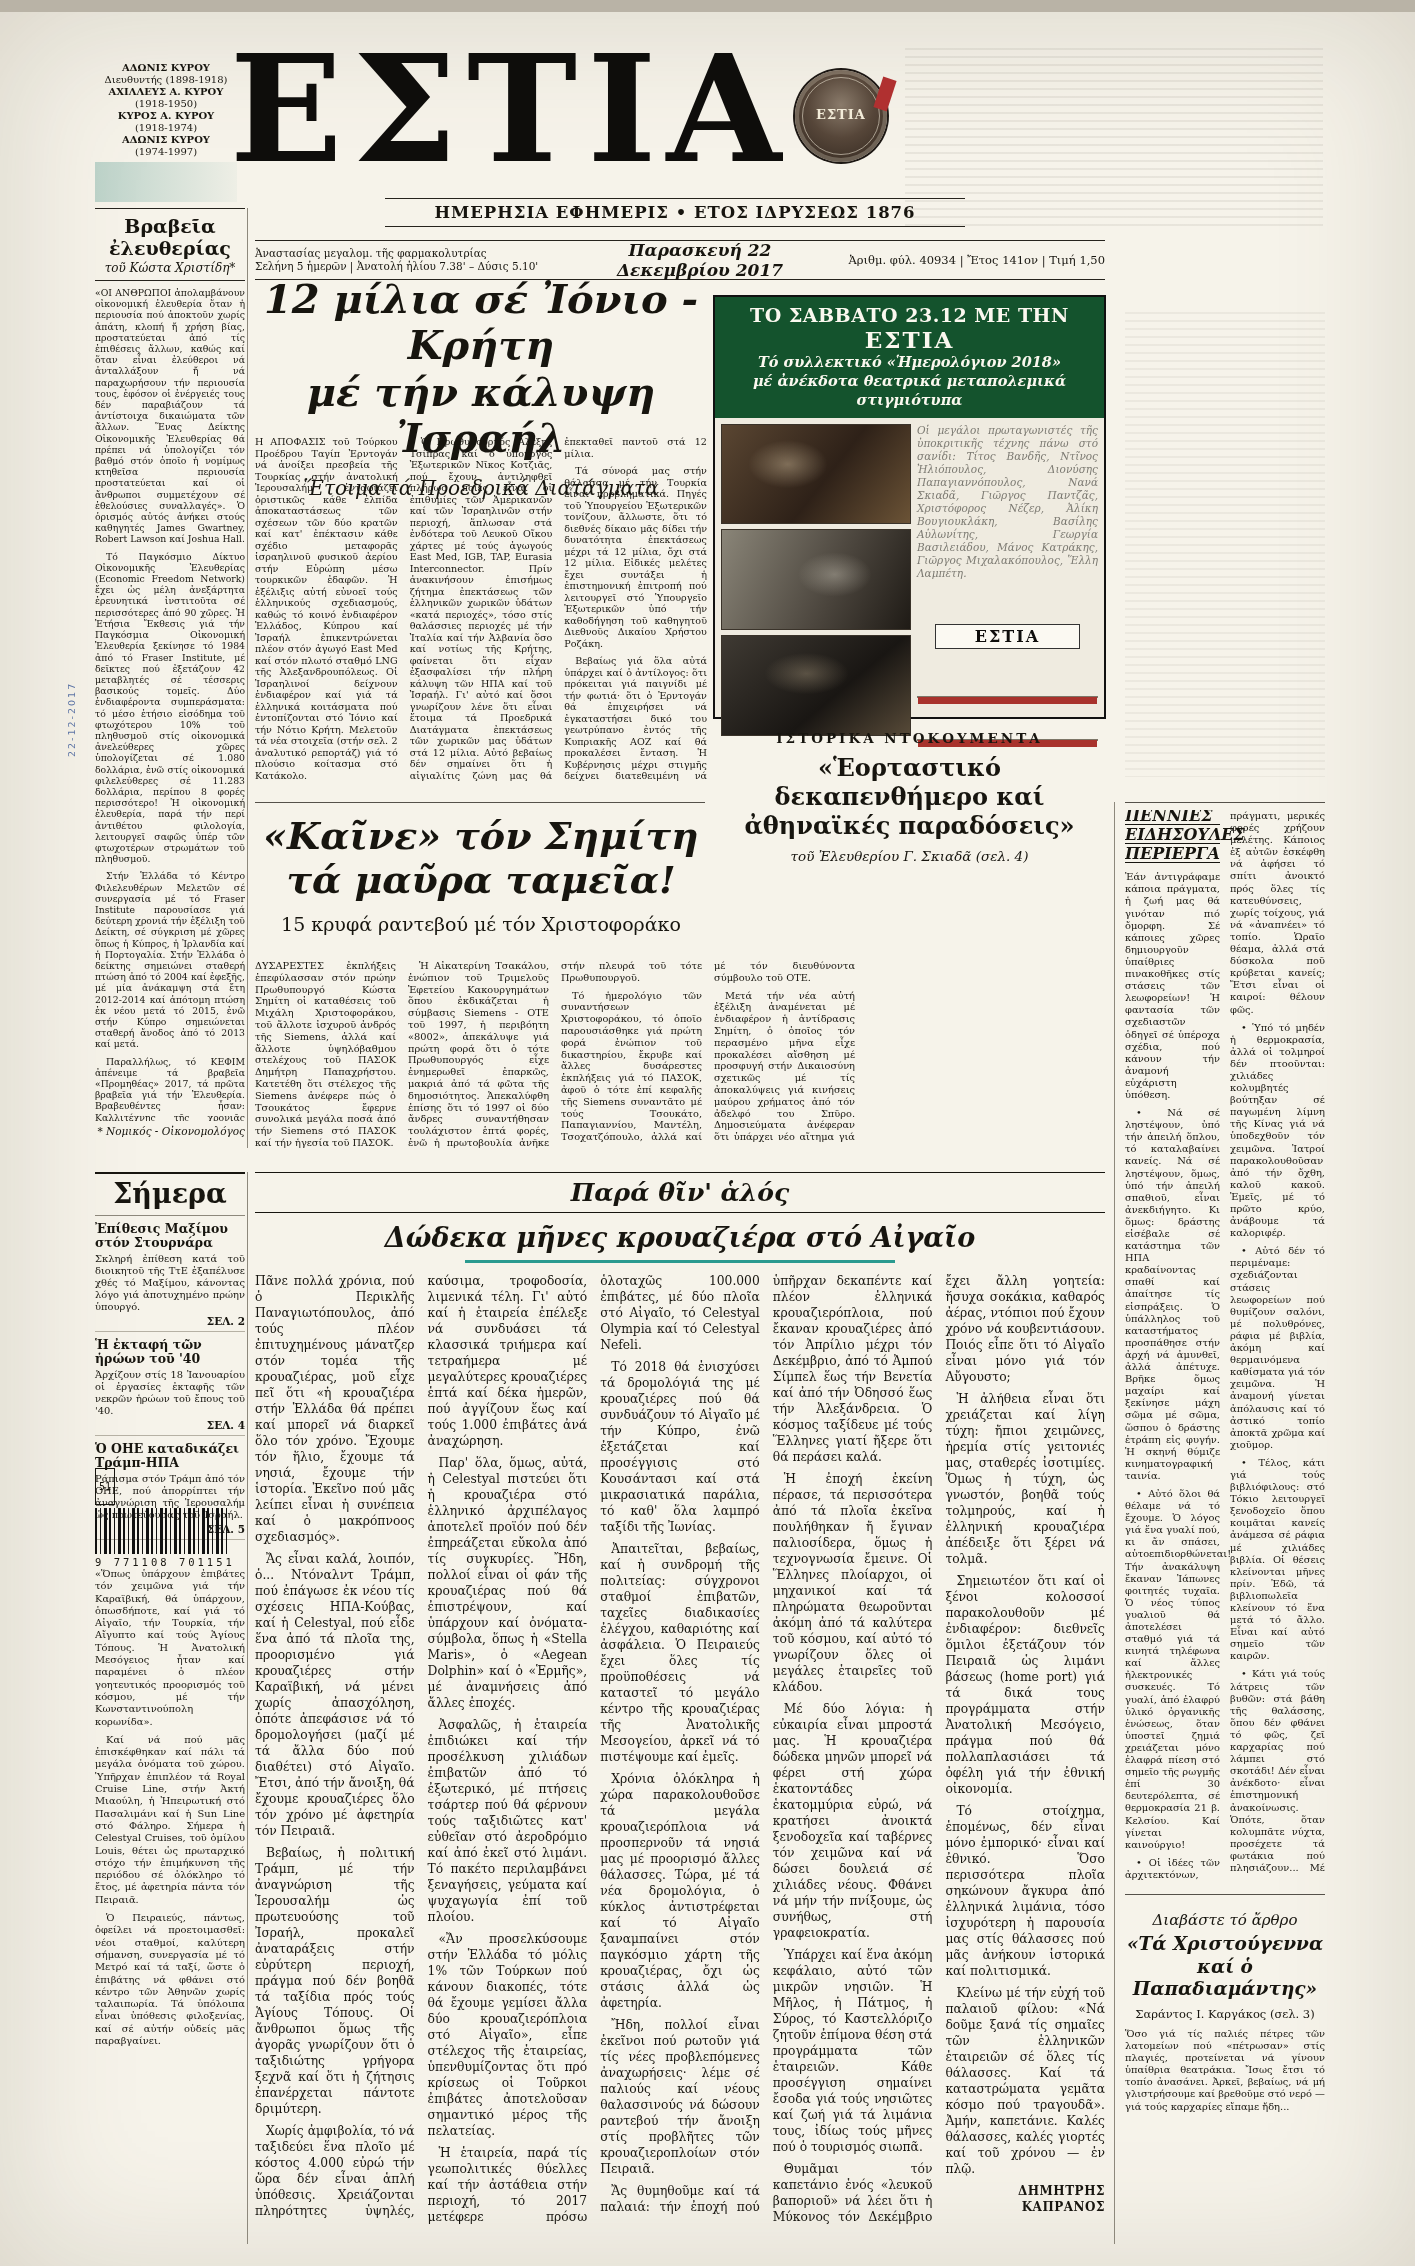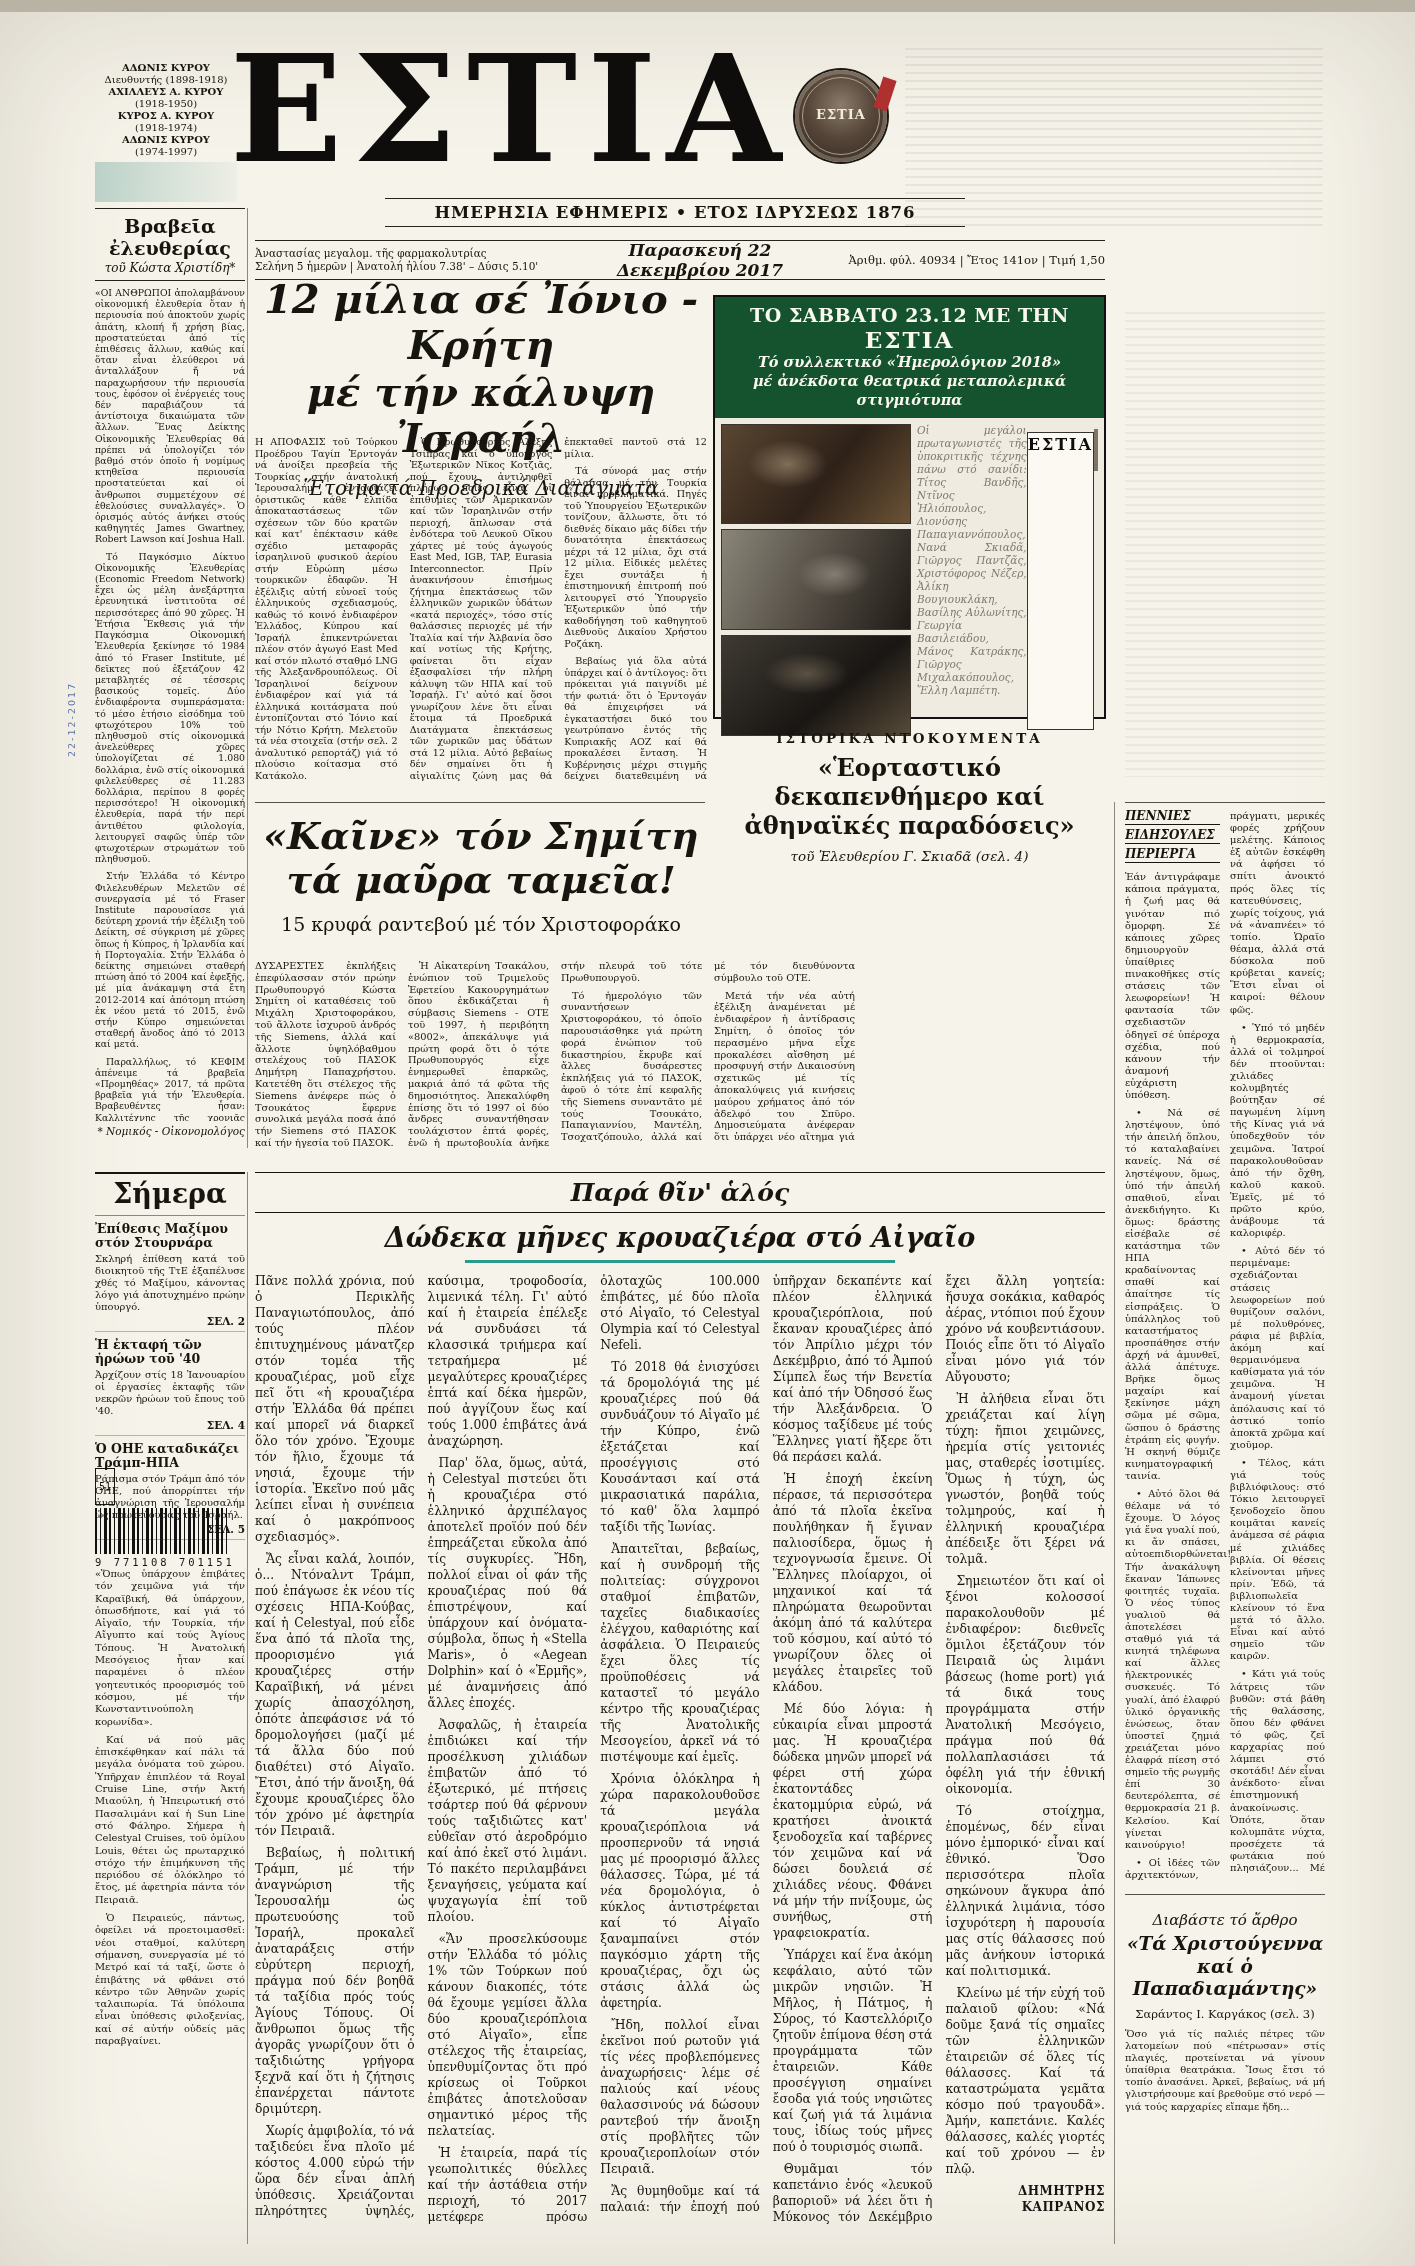--- a/index.html
+++ b/index.html
@@ -75,21 +75,21 @@
   #promo .pline2,#promo .pline3{font-size:14.5px;font-weight:bold;font-style:italic;line-height:1.3;}
   #promo .pbody{display:flex;gap:6px;padding:6px;height:324px;}
   #promo .photos{width:190px;display:flex;flex-direction:column;gap:5px;}
   #promo .ph{flex:1;border:1px solid #3a332a;}
   #promo .ph1{background:radial-gradient(ellipse 30% 35% at 35% 40%,rgba(225,205,170,.40),transparent 70%),
               linear-gradient(128deg,#5a4632 0%,#2e2118 55%,#6b5336 100%);}
   #promo .ph2{background:radial-gradient(ellipse 28% 32% at 60% 45%,rgba(230,225,210,.35),transparent 70%),
               linear-gradient(115deg,#8a8578 0%,#4a443c 60%,#1f1b16 100%);}
   #promo .ph3{background:radial-gradient(ellipse 32% 30% at 45% 38%,rgba(215,195,160,.30),transparent 70%),
               linear-gradient(140deg,#3f3a33 0%,#191613 60%,#574a38 100%);}
-  #promo .pright{flex:1;display:flex;}
+  #promo .pright{flex:1;display:flex;flex-direction:column;gap:36px;}
   #promo .pcaption{font-size:10.5px;line-height:13px;font-style:italic;color:#7c7a72;text-align:justify;}
   #promo .pmini{margin:8px auto 6px;width:80%;border:1px solid #333;background:#fbf9f2;text-align:center;
                 font-weight:bold;font-size:16px;letter-spacing:2px;padding:2px 0;color:#0e0d0b;}
   #promo .pcal{height:42px;margin-top:5px;border:1px solid #7d7668;background:
                repeating-linear-gradient(90deg,rgba(140,135,120,.5) 0 1px,transparent 1px 10px),
                repeating-linear-gradient(0deg,rgba(140,135,120,.5) 0 1px,transparent 1px 8px),
                linear-gradient(#fdfcf7,#f1ede1);position:relative;}
   #promo .calbar{position:absolute;left:0;right:0;top:0;height:7px;background:#a8322c;}
 
   
@@ -102,21 +102,21 @@
   #simiti-head{position:absolute;left:255px;top:802px;width:452px;text-align:center;}
   #simiti-head .hl{font-size:38px;line-height:1.15;font-weight:bold;font-style:italic;}
   #simiti-head .sub{margin-top:12px;font-size:19px;}
   #simiti-body{position:absolute;left:255px;top:948px;width:600px;height:196px;overflow:hidden;
                column-count:4;column-gap:12px;font-size:9.8px;line-height:11.8px;}
 
   
   #pennies{position:absolute;left:1125px;top:798px;width:200px;height:1076px;overflow:hidden;
            column-count:2;column-gap:10px;font-size:9.9px;line-height:12.1px;}
   #pennies .phdr{margin-bottom:8px;}
-  #pennies .phdr div{font-size:12px;font-weight:bold;font-style:italic;border-bottom:1px solid #17150f;
+  #pennies .phdr div{font-size:16px;font-weight:bold;font-style:italic;border-bottom:1px solid #17150f;
                      padding-bottom:2px;margin-bottom:4px;}
   #diavaste{position:absolute;left:1125px;top:1882px;width:200px;text-align:center;border-top:1px solid #55514a;padding-top:16px;}
   #diavaste .lead{font-size:15px;font-style:italic;}
   #diavaste .tit{margin-top:4px;font-size:18.5px;font-weight:bold;font-style:italic;line-height:1.22;}
   #diavaste .by{margin-top:6px;font-size:11.5px;}
   #pennies-tail{position:absolute;left:1125px;top:2016px;width:200px;height:216px;overflow:hidden;
                 font-size:9.9px;line-height:12.1px;}
 
   
   #simera{position:absolute;left:95px;top:1160px;width:150px;border-top:2px solid #17150f;}

